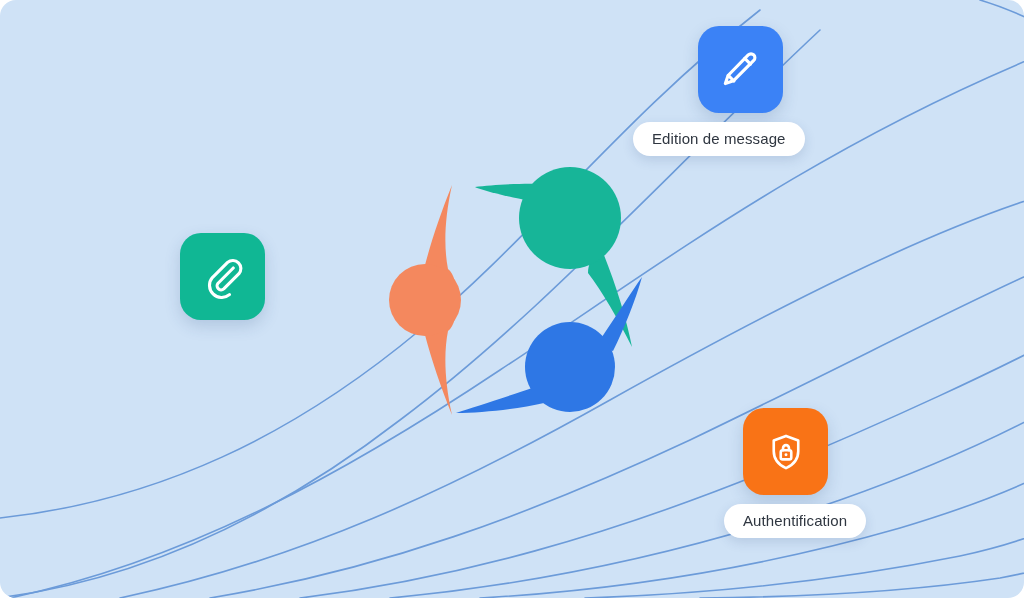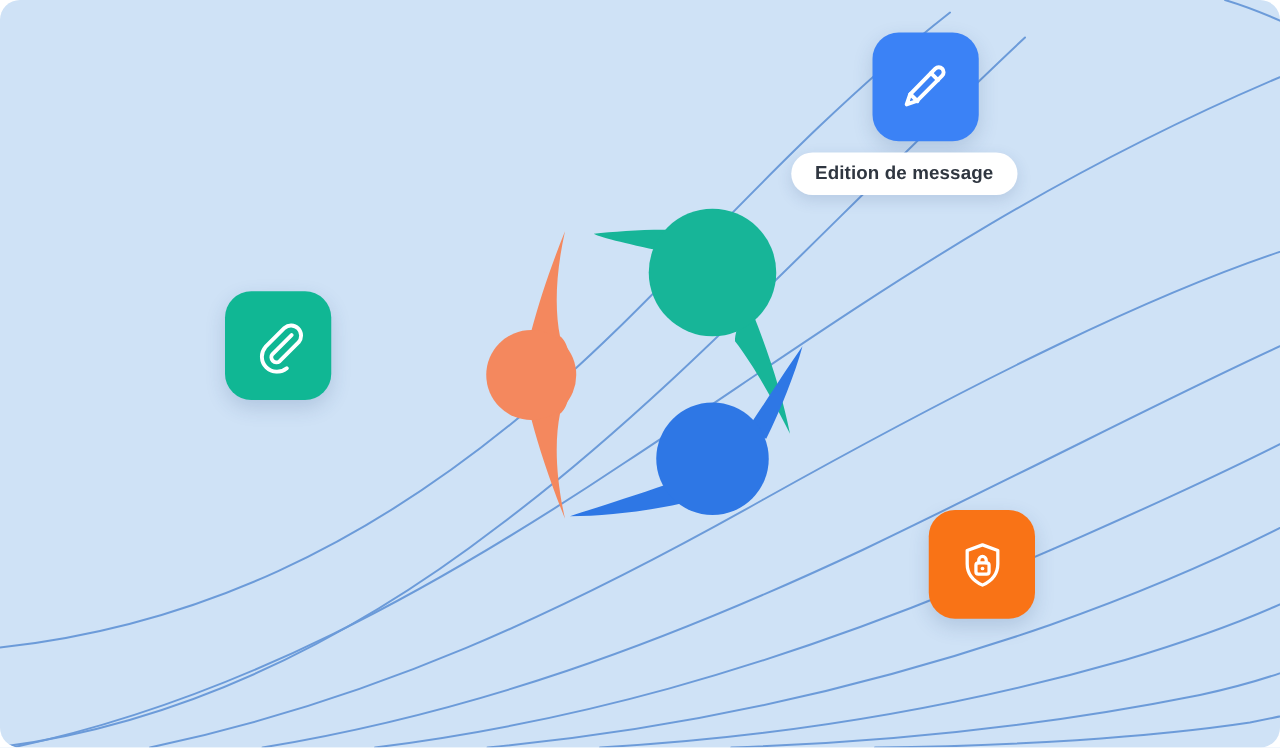--- a/index.html
+++ b/index.html
@@ -63,21 +63,20 @@
     margin-top: 9px;
     background: #ffffff;
     border-radius: 999px;
     padding: 9px 19px 10px;
     font-size: 15px;
     line-height: 1;
     color: #2f3640;
     white-space: nowrap;
     box-shadow: 0 4px 12px rgba(40, 70, 120, 0.15);
     letter-spacing: 0.1px;
-    font-weight: bold;
   }
 
   
   #feature-edition      { left: 633px; top: 26px;  align-items: center; width: 172px; }
   #feature-edition .tile{ align-self: center; margin-left: 42px; }
   #feature-edition .pill{ align-self: flex-start; }
 
   #feature-envoi        { left: 124px; top: 233px; width: 196px; }
   #feature-envoi .tile  { align-self: flex-start; margin-left: 56px; }
   #feature-envoi .pill  { align-self: flex-start; }
@@ -167,15 +166,16 @@
 
   <div class="feature" id="feature-auth">
     <div class="tile" style="background:#f97316;">
       <svg width="42" height="42" viewBox="0 0 24 24" fill="none" stroke="#ffffff" stroke-width="1.5" stroke-linecap="round" stroke-linejoin="round">
         <path d="M12 2.8l7 2.6v6.1c0 4.4-2.9 7.8-7 9.7-4.1-1.9-7-5.3-7-9.7V5.4l7-2.6z"></path>
         <rect x="9" y="11" width="6" height="5.2" rx="1.1"></rect>
         <path d="M10.3 11V9.8a1.7 1.7 0 0 1 3.4 0V11"></path>
         <circle cx="12" cy="13.6" r="0.85" fill="#ffffff" stroke="none"></circle>
       </svg>
     </div>
+    <div class="pill">Authentification</div>
   </div>
 
 </div>
 
 </body></html>

